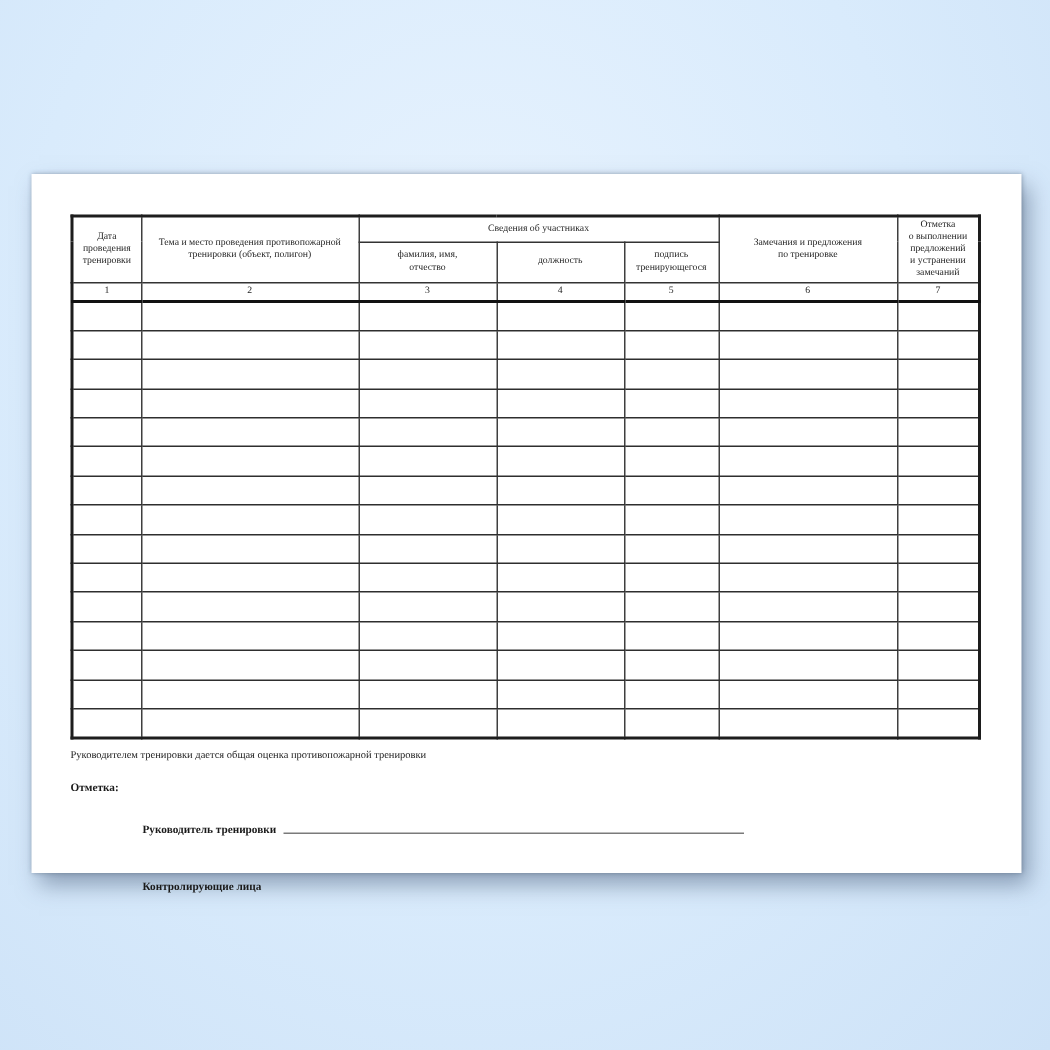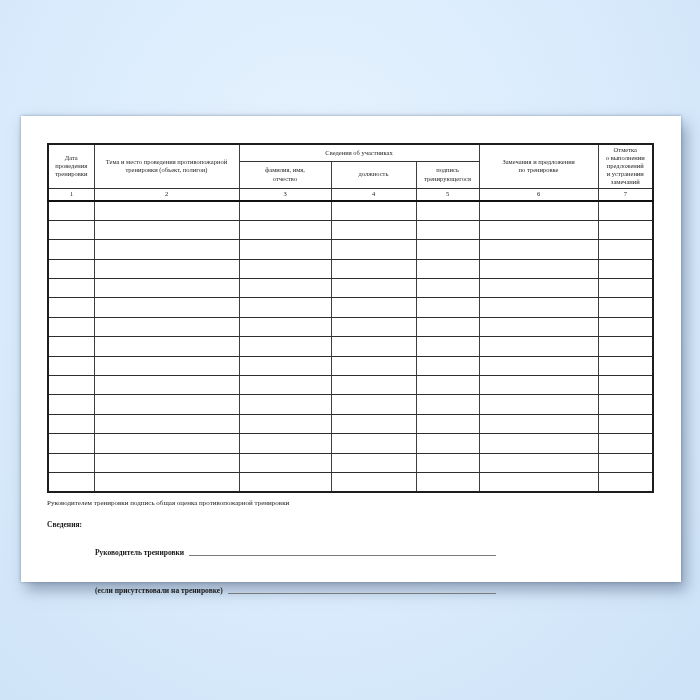--- a/index.html
+++ b/index.html
@@ -277,31 +277,30 @@
               <td></td>
               <td></td>
               <td></td>
               <td></td>
               <td></td>
               <td></td>
             </tr>
           </tbody>
       </table>
 
-      <p class="note">Руководителем тренировки подпись общая оценка противопожарной тренировки</p>
+      <p class="note">Руководителем тренировки дается общая оценка противопожарной тренировки</p>
 
       <div class="signatures">
-        <div class="sig-label">Сведения:</div>
+        <div class="sig-label">Отметка:</div>
         <div class="sig-rows">
           <div class="sig-row">
             <span class="sig-name">Руководитель тренировки</span>
             <span class="sig-line"></span>
           </div>
           <div class="sig-row">
-            <span class="sig-name">(если присутствовали на тренировке)</span>
-            <span class="sig-line"></span>
+            <span class="sig-name">Контролирующие лица</span>
           </div>
         </div>
       </div>
 
     </div>
   </div>
 </div>
 
 </body></html>

